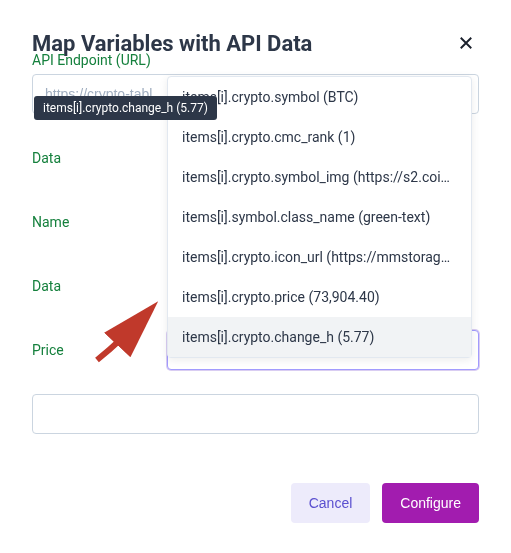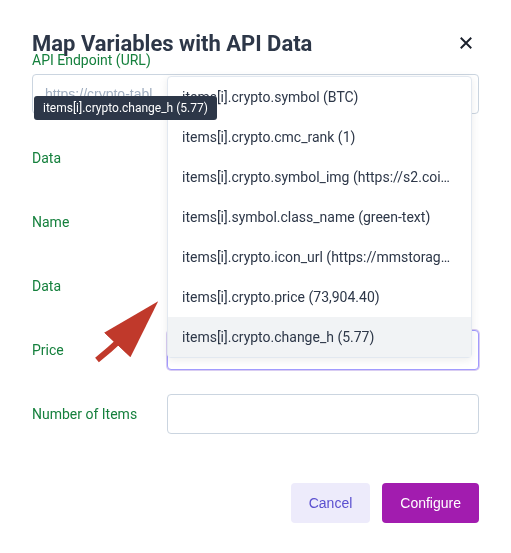--- a/index.html
+++ b/index.html
@@ -207,21 +207,20 @@
       <input class="form-input" type="text" style="">
       <span class="chevron">
         <svg viewBox="0 0 24 24">
             <polyline points="6 9 12 15 18 9"></polyline>
           </svg>
       </span>
     </div>
   </div>
 
   <div class="form-row">
-    <div class="form-label">Number of Items</div>
     <input class="form-input" type="text" style="">
   </div>
 
 </div>
 
 <div class="dropdown">
   <div class="dropdown-item">items[i].crypto.symbol (BTC)</div>
   <div class="dropdown-item">items[i].crypto.cmc_rank (1)</div>
   <div class="dropdown-item">items[i].crypto.symbol_img (https://s2.coin…</div>
   <div class="dropdown-item">items[i].symbol.class_name (green-text)</div>

